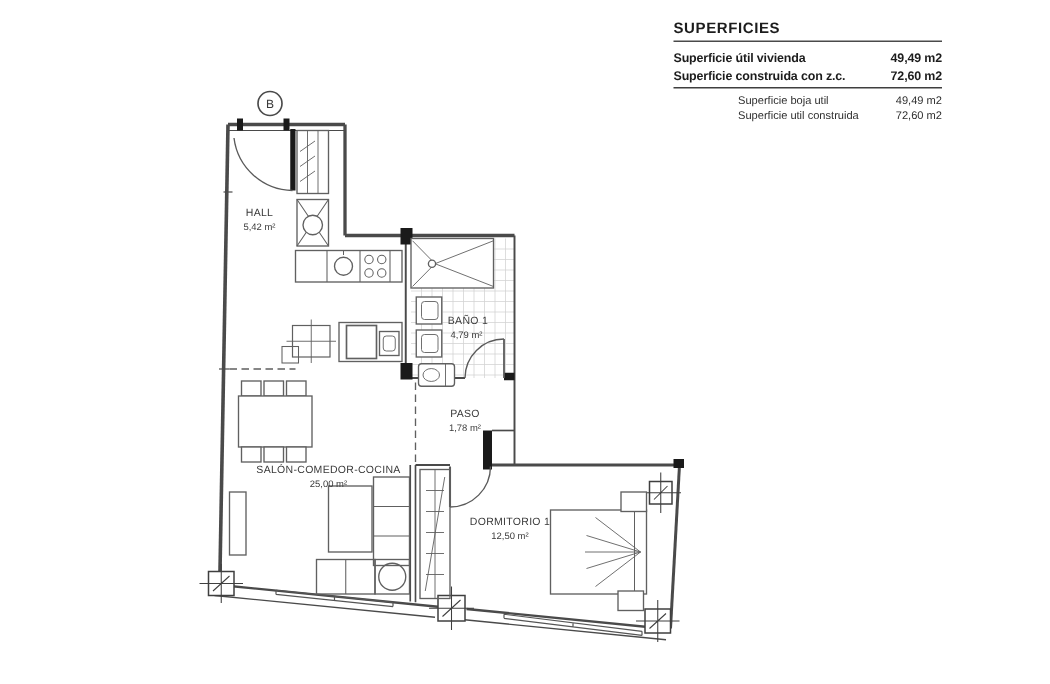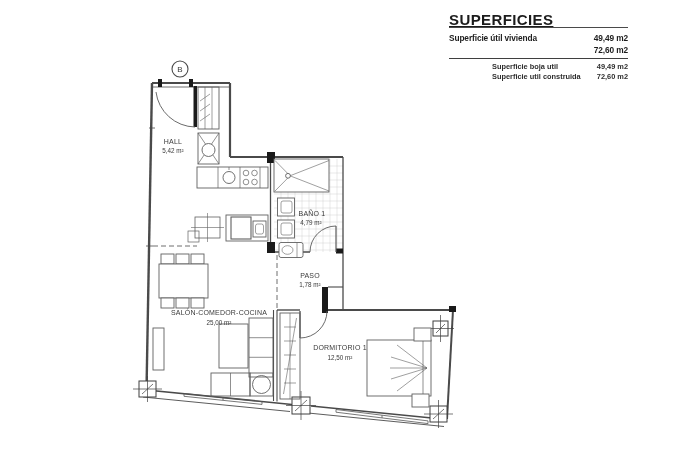--- a/index.html
+++ b/index.html
@@ -6,28 +6,28 @@
   .frame{position:relative;width:700px;height:456px;background:#ffffff;overflow:hidden;
          font-family:"Liberation Sans",sans-serif;}
   svg{position:absolute;left:0;top:0;}
   svg text{font-family:"Liberation Sans",sans-serif;}
   .room-name{font-size:7px;fill:#3a3a3a;letter-spacing:.2px;text-anchor:middle;}
   .room-area{font-size:6.3px;fill:#3a3a3a;text-anchor:middle;}
   .marker-letter{font-size:8px;fill:#3a3a3a;text-anchor:middle;}
 
   
   .tblock{position:absolute;left:449px;top:14px;width:179px;color:#1c1c1c;}
-  .tb-title{font-size:15px;font-weight:bold;letter-spacing:.4px;line-height:11px;text-decoration:underline;}
+  .tb-title{font-size:10px;font-weight:bold;letter-spacing:.4px;line-height:11px;}
   .tb-rule{border-bottom:1px solid #4a4a4a;margin-top:2px;}
   .tb-main{margin-top:4px;}
   .tb-row{display:flex;font-size:8.3px;font-weight:bold;line-height:12px;letter-spacing:-.1px;}
   .tb-row .val{margin-left:auto;}
   .tb-rule2{border-bottom:1.6px solid #3f3f3f;margin-top:2px;}
   .tb-sec{margin-top:3px;}
-  .tb-srow{display:flex;font-size:7.4px;font-weight:bold;color:#2e2e2e;line-height:10px;padding-left:43px;align-items:center;}
+  .tb-srow{display:flex;font-size:7.4px;font-weight:normal;color:#2e2e2e;line-height:10px;padding-left:43px;align-items:center;}
   .tb-srow .val{margin-left:auto;}
 </style>
 </head>
 <body>
 
 <div class="frame">
 
   <svg width="700" height="456" viewBox="0 0 700 456">
 
     <g stroke="#d2d2d2" stroke-width="0.5">
@@ -228,20 +228,21 @@
 
   <div class="tblock">
     <div class="tb-title">SUPERFICIES</div>
     <div class="tb-rule"></div>
     <div class="tb-main">
       <div class="tb-row">
         <span>Superficie útil vivienda</span>
         <span class="val">49,49 m2</span>
       </div>
       <div class="tb-row">
+        <span>Superficie construida con z.c.</span>
         <span class="val">72,60 m2</span>
       </div>
     </div>
     <div class="tb-rule2"></div>
     <div class="tb-sec">
       <div class="tb-srow">
         <span>Superficie boja util</span>
         <span class="val">49,49 m2</span>
       </div>
       <div class="tb-srow">

